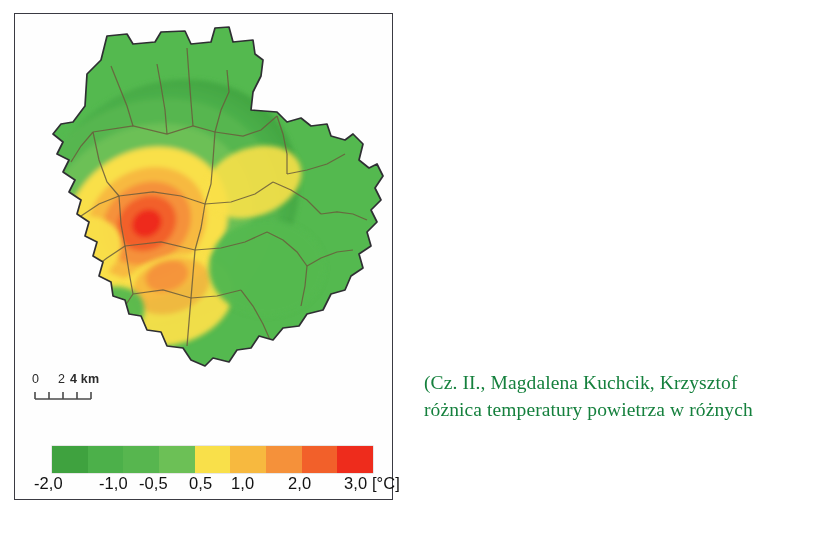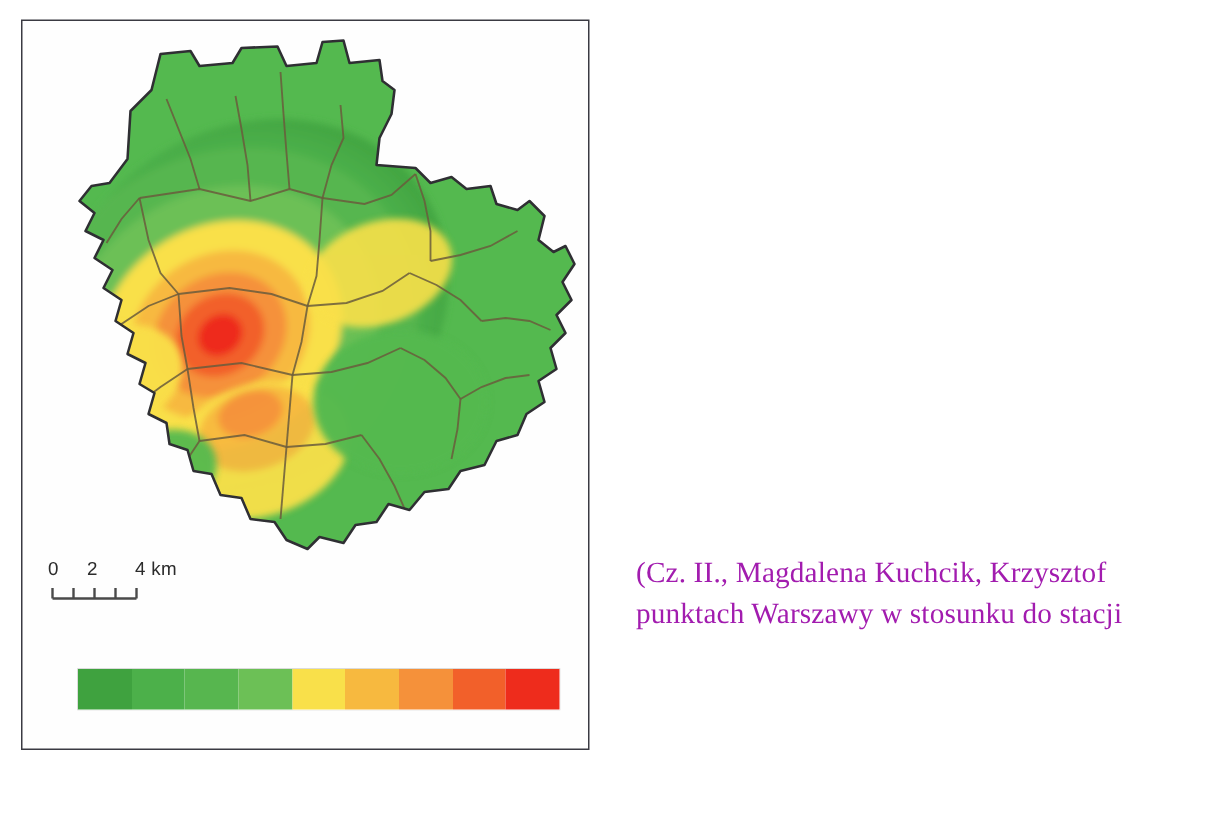--- a/index.html
+++ b/index.html
@@ -40,21 +40,21 @@
     position:relative;
     height:17px;
     font-family:"Liberation Sans", sans-serif;
     font-size:12.5px;
     color:#2b2b2b;
     letter-spacing:.2px;
   }
   .scale-labels span{position:absolute;top:0;}
   .sl0{left:0px;}
   .sl2{left:26px;}
-  .sl4{left:58px;}
+  .sl4{left:38px;font-weight:bold;}
   .scale-ticks{position:relative;margin-top:2px;height:12px;}
   .scale-ticks svg{display:block;}
 
   
   .legend{
     position:absolute;
     left:19px;top:432px;
     width:340px;
   }
   .legend-bar{
@@ -84,21 +84,21 @@
   .lb6{left:310px;}
 
   
   .caption{
     position:absolute;
     left:424px;top:370px;
     width:382px;
     font-family:"Liberation Serif", serif;
     font-size:19.5px;
     line-height:26.6px;
-    color:#a21caf;
+    color:#15803d;
     letter-spacing:.1px;
   }
 </style>
 </head>
 <body>
 
 <div class="page">
 
   <div class="figure-box">
 
@@ -240,22 +240,31 @@
         <div class="band" style="background:#3fa23f"></div>
         <div class="band" style="background:#4cb04a"></div>
         <div class="band" style="background:#57b64f"></div>
         <div class="band" style="background:#6cc056"></div>
         <div class="band" style="background:#f9e04a"></div>
         <div class="band" style="background:#f7b93f"></div>
         <div class="band" style="background:#f5913a"></div>
         <div class="band" style="background:#f2602a"></div>
         <div class="band" style="background:#ee2c1c"></div>
       </div>
+      <div class="legend-labels">
+        <span class="lb0">-2,0</span>
+        <span class="lb1">-1,0</span>
+        <span class="lb2">-0,5</span>
+        <span class="lb3">0,5</span>
+        <span class="lb4">1,0</span>
+        <span class="lb5">2,0</span>
+        <span class="lb6">3,0 [°C]</span>
+      </div>
     </div>
 
   </div>
 
   <div class="caption">
     <div>(Cz. II., Magdalena Kuchcik, Krzysztof</div>
-    <div>punktach Warszawy w stosunku do stacji</div>
+    <div>różnica temperatury powietrza w różnych</div>
   </div>
 
 </div>
 
 </body></html>

